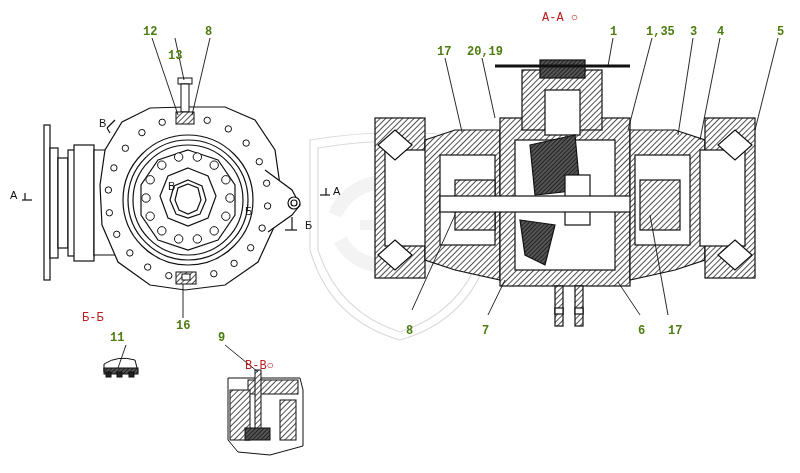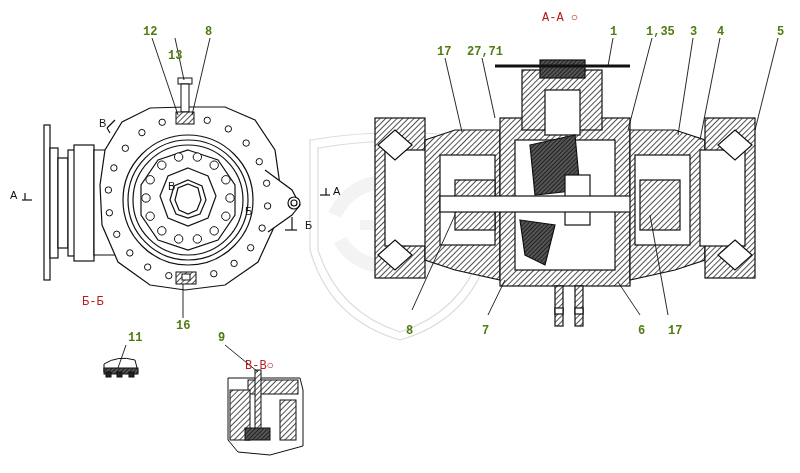--- a/index.html
+++ b/index.html
@@ -194,36 +194,36 @@
     <line x1="326" y1="195" x2="326" y2="188"></line>
     <line x1="285" y1="230" x2="297" y2="230"></line>
     <line x1="292" y1="230" x2="292" y2="217"></line>
   </g>
 </svg>
 
 <div class="lbl" style="left:143px;top:26px;">12</div>
 <div class="lbl" style="left:168px;top:30px;margin-top:20px;">13</div>
 <div class="lbl" style="left:205px;top:26px;">8</div>
 <div class="lbl" style="left:176px;top:320px;">16</div>
-<div class="lbl" style="left:128px;top:332px;">11</div>
+<div class="lbl" style="left:110px;top:332px;">11</div>
 <div class="lbl" style="left:218px;top:332px;">9</div>
 <div class="lbl" style="left:437px;top:46px;">17</div>
-<div class="lbl" style="left:467px;top:46px;">27,71</div>
+<div class="lbl" style="left:467px;top:46px;">20,19</div>
 <div class="lbl" style="left:610px;top:26px;">1</div>
 <div class="lbl" style="left:646px;top:26px;">1,35</div>
 <div class="lbl" style="left:690px;top:26px;">3</div>
 <div class="lbl" style="left:717px;top:26px;">4</div>
 <div class="lbl" style="left:777px;top:26px;">5</div>
 <div class="lbl" style="left:406px;top:325px;">8</div>
 <div class="lbl" style="left:482px;top:325px;">7</div>
 <div class="lbl" style="left:638px;top:325px;">6</div>
 <div class="lbl" style="left:668px;top:325px;">17</div>
 
 <div class="sec" style="left:542px;top:12px;">А-А ○</div>
-<div class="sec" style="left:82px;top:296px;">Б-Б</div>
+<div class="sec" style="left:82px;top:312px;">Б-Б</div>
 <div class="sec" style="left:245px;top:340px;margin-top:20px;">В-В○</div>
 
 <div class="mark" style="left:10px;top:190px;">А</div>
 <div class="mark" style="left:333px;top:186px;">А</div>
 <div class="mark" style="left:245px;top:206px;">Б</div>
 <div class="mark" style="left:305px;top:220px;">Б</div>
 <div class="mark" style="left:99px;top:118px;">В</div>
 <div class="mark" style="left:168px;top:181px;">В</div>
 
 </body></html>

